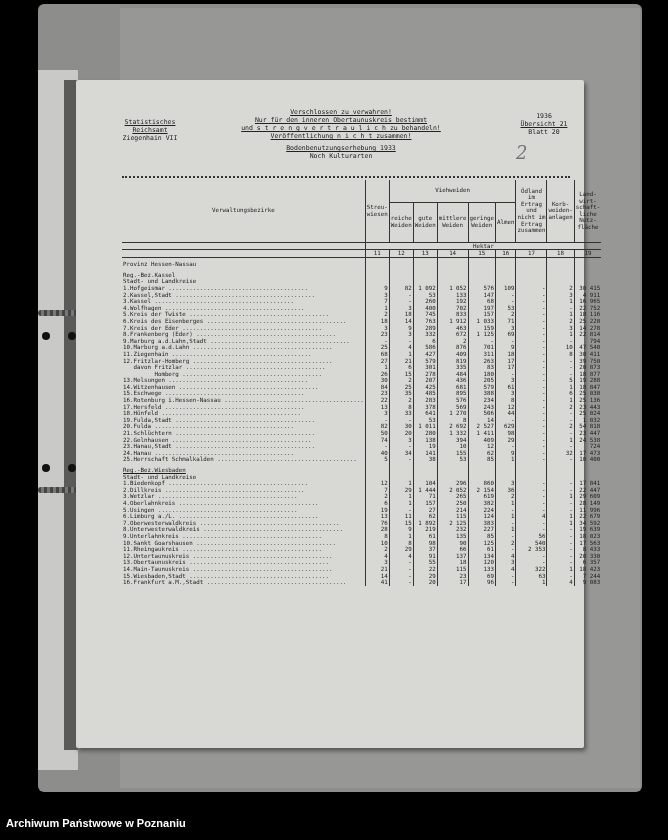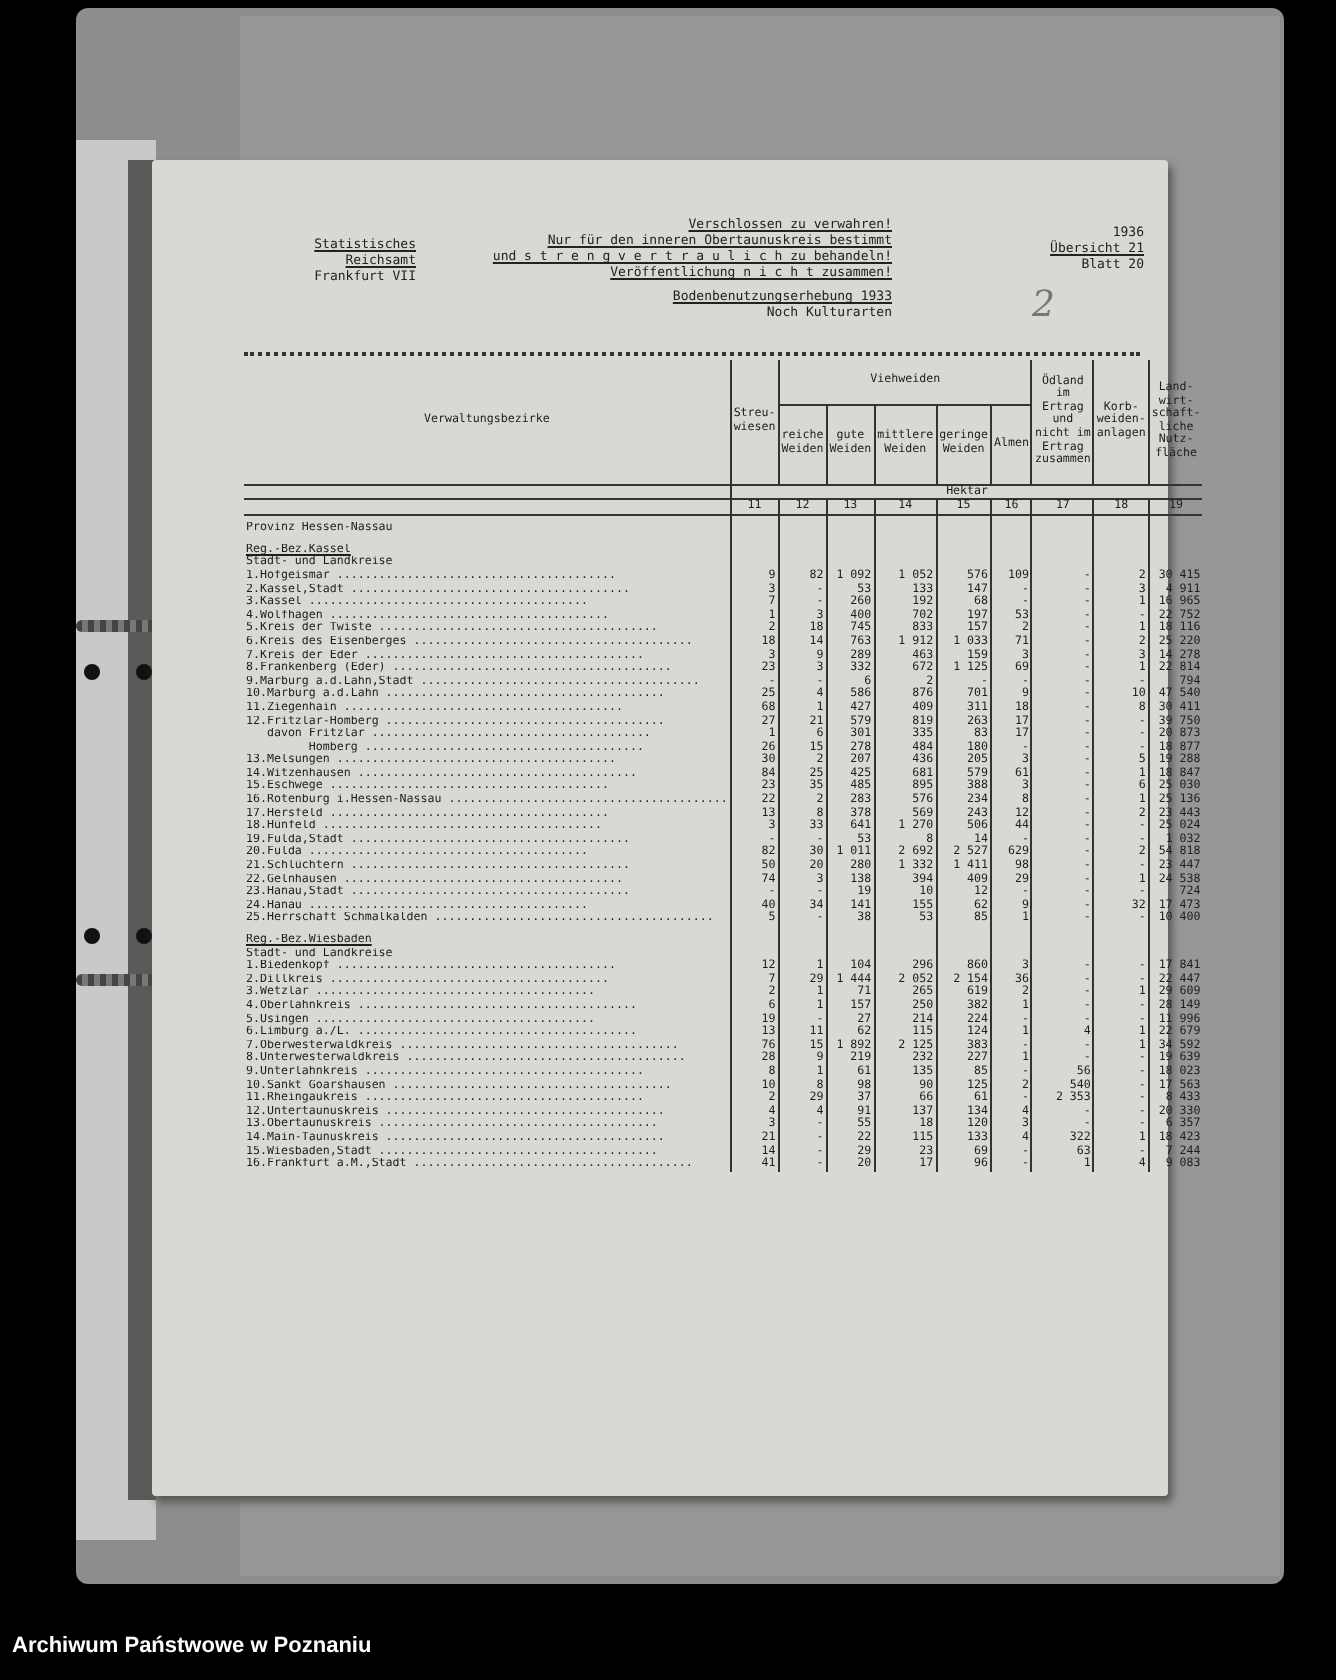--- a/index.html
+++ b/index.html
@@ -4,21 +4,21 @@
 <style>
   html,body{margin:0;padding:0;}
   body{width:668px;height:840px;background:#000;position:relative;overflow:hidden;font-family:"DejaVu Sans Mono","Liberation Mono",monospace;}
   .board{position:absolute;left:38px;top:4px;width:604px;height:788px;background:#8d8d8b;border-radius:6px;}
   .board-left{position:absolute;left:38px;top:70px;width:40px;height:700px;background:#c9c9c7;}
   .board-left-shadow{position:absolute;left:64px;top:80px;width:14px;height:670px;background:#5a5a58;}
   .under-sheet{position:absolute;left:120px;top:8px;width:520px;height:780px;background:#979795;}
   .sheet{position:absolute;left:76px;top:80px;width:508px;height:668px;background:#d8d8d5;border-radius:2px;box-shadow:2px 3px 4px #555;}
   .hole{position:absolute;width:8px;height:8px;border-radius:50%;background:#111;}
   .string{position:absolute;height:6px;background:repeating-linear-gradient(90deg,#444 0 3px,#777 3px 6px);border-radius:3px;}
-  .hdr{position:absolute;font-size:6.5px;line-height:8px;color:#222;text-align:right;}
+  .hdr{position:absolute;font-size:6.5px;line-height:8px;color:#222;text-align:center;}
   .u{text-decoration:underline;}
   .dash{position:absolute;left:46px;width:448px;border-top:2px dotted #333;}
   .handnum{position:absolute;font-family:"DejaVu Serif",serif;font-style:italic;font-size:18px;color:#777;}
   table.t{position:absolute;left:46px;top:100px;width:448px;border-collapse:collapse;font-size:5.8px;color:#1d1d1d;}
   table.t td,table.t th{padding:0 1px;line-height:6.6px;font-weight:normal;}
   table.t th{border-left:1px solid #333;text-align:center;vertical-align:middle;}
   table.t th.first{border-left:none;}
   table.t td{border-left:1px solid #333;text-align:right;white-space:nowrap;}
   table.t td.name{border-left:none;text-align:left;white-space:nowrap;overflow:hidden;}
   table.t tr.colnums td{text-align:center;border-top:1px solid #333;border-bottom:1px solid #333;}
@@ -35,23 +35,23 @@
 <div class="board-left-shadow"></div>
 
 <div class="hole" style="left:42px;top:332px"></div>
 <div class="hole" style="left:68px;top:332px"></div>
 <div class="hole" style="left:42px;top:464px"></div>
 <div class="hole" style="left:68px;top:464px"></div>
 <div class="string" style="left:38px;top:310px;width:76px"></div>
 <div class="string" style="left:38px;top:487px;width:80px"></div>
 
 <div class="sheet">
-  <div class="hdr" style="left:52px;top:38px;width:80px">
+  <div class="hdr" style="left:34px;top:38px;width:80px">
     <div class="u">Statistisches Reichsamt</div>
-    <div>Frankfurt VII</div>
+    <div>Ziegenhain VII</div>
   </div>
   <div class="hdr" style="left:160px;top:28px;width:210px">
     <div class="u">Verschlossen zu verwahren!</div>
     <div class="u">Nur für den inneren Obertaunuskreis bestimmt</div>
     <div class="u">und s t r e n g  v e r t r a u l i c h  zu behandeln!</div>
     <div class="u">Veröffentlichung  n i c h t  zusammen!</div>
     <div style="height:4px"></div>
     <div class="u">Bodenbenutzungserhebung 1933</div>
     <div>Noch Kulturarten</div>
   </div>

